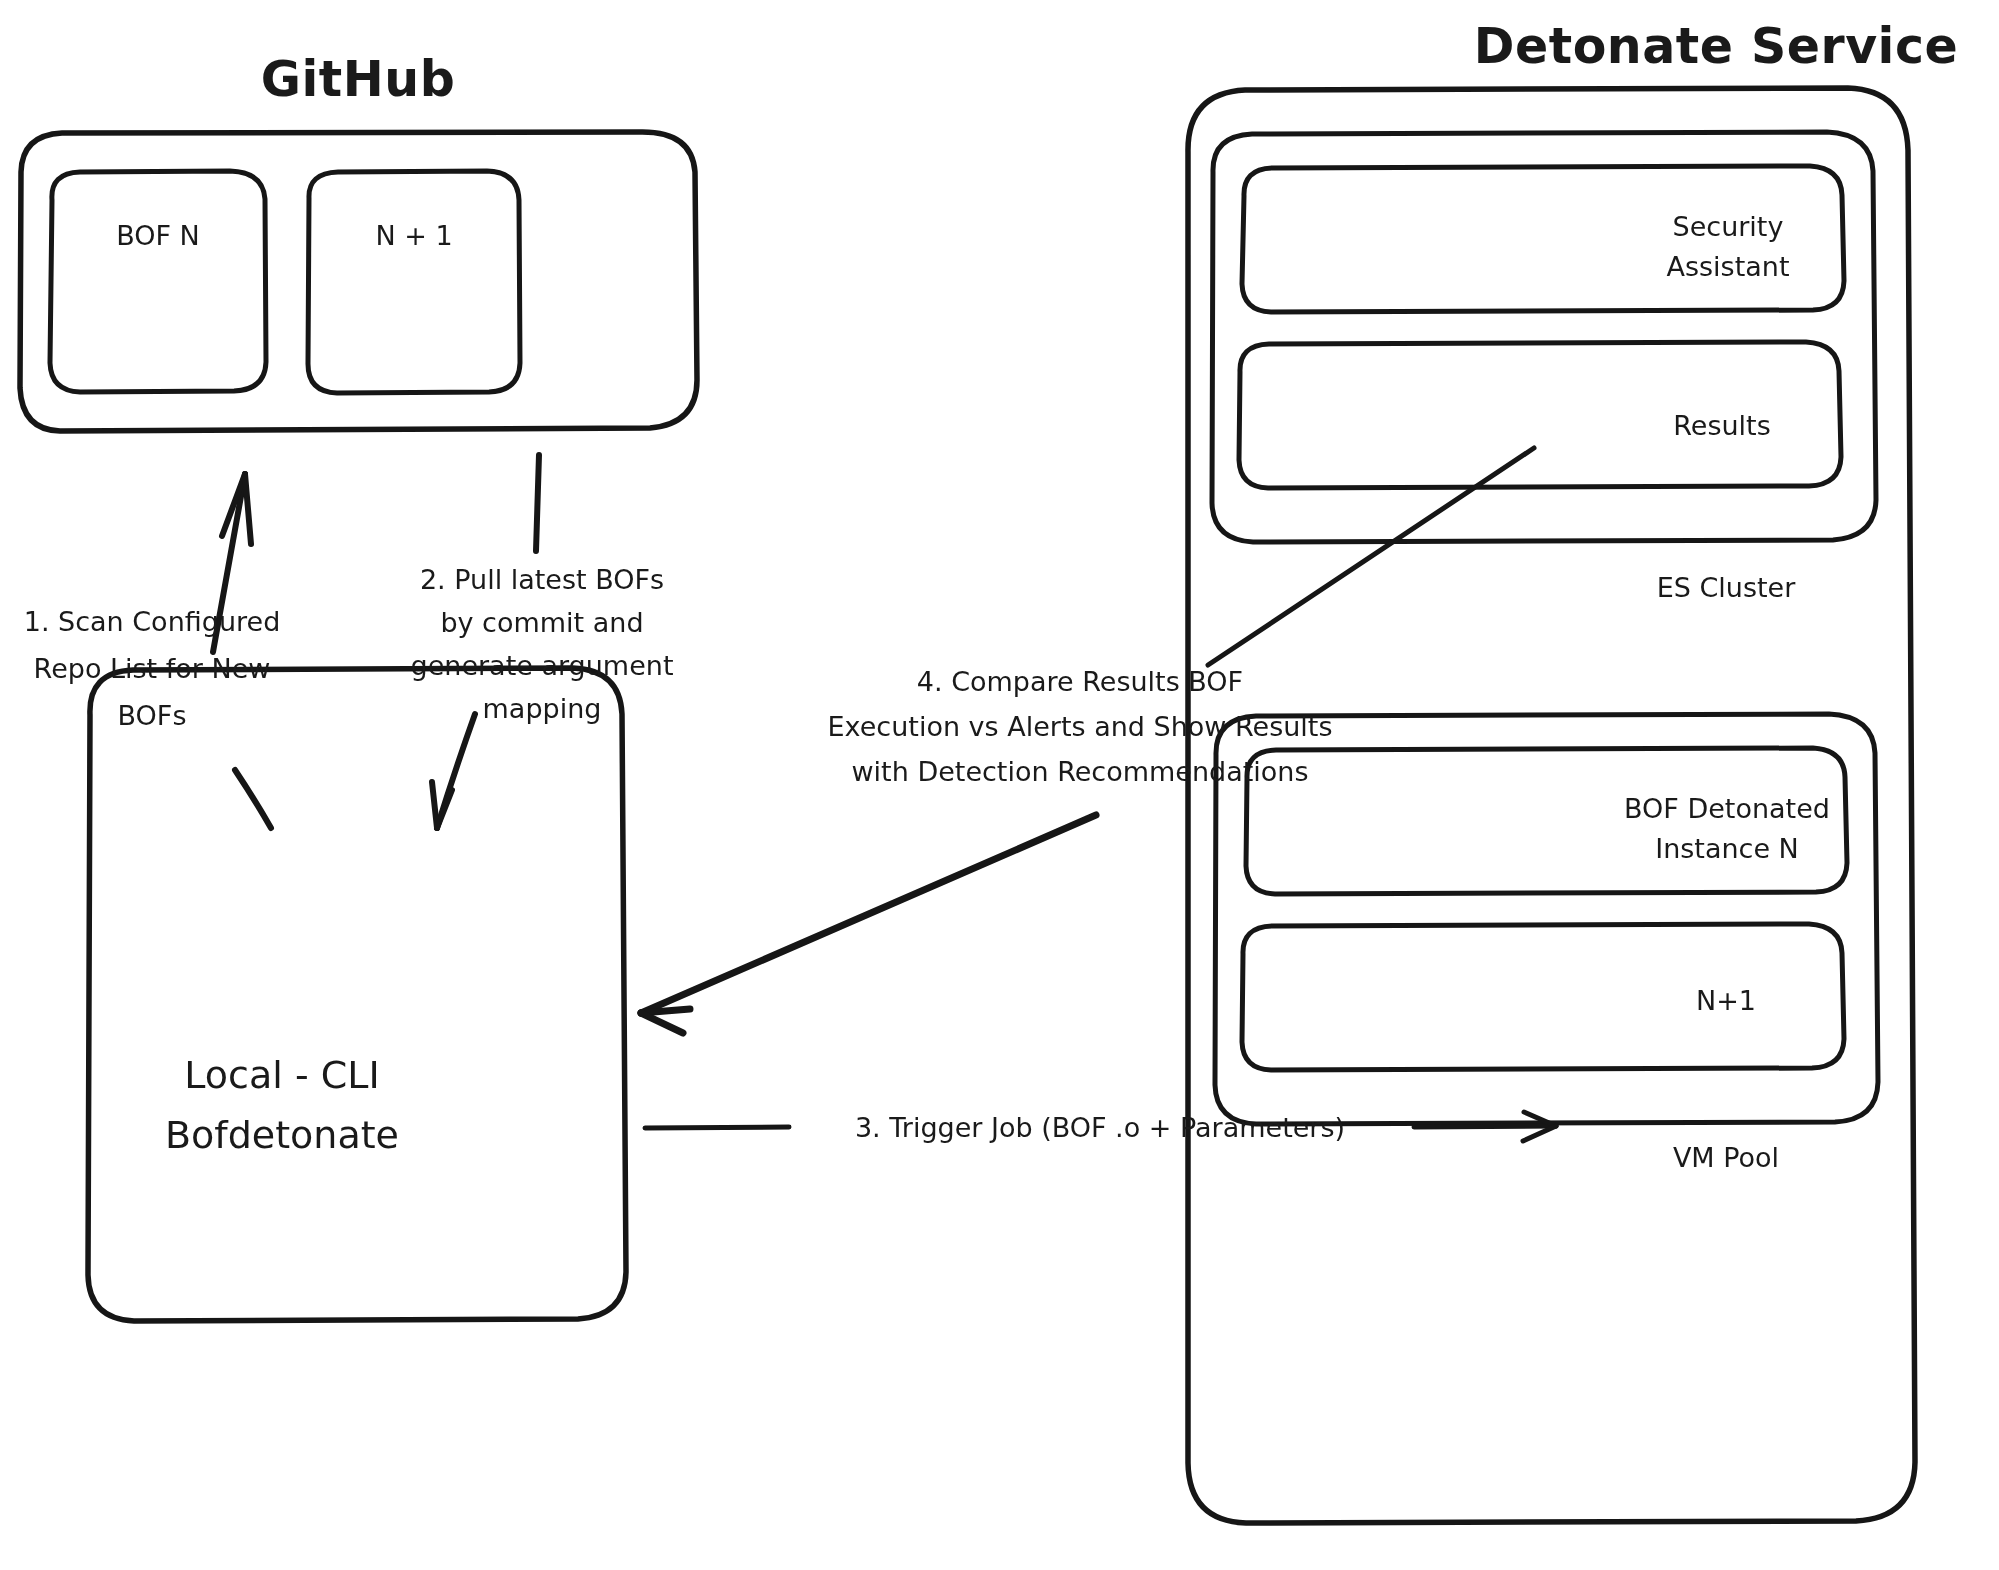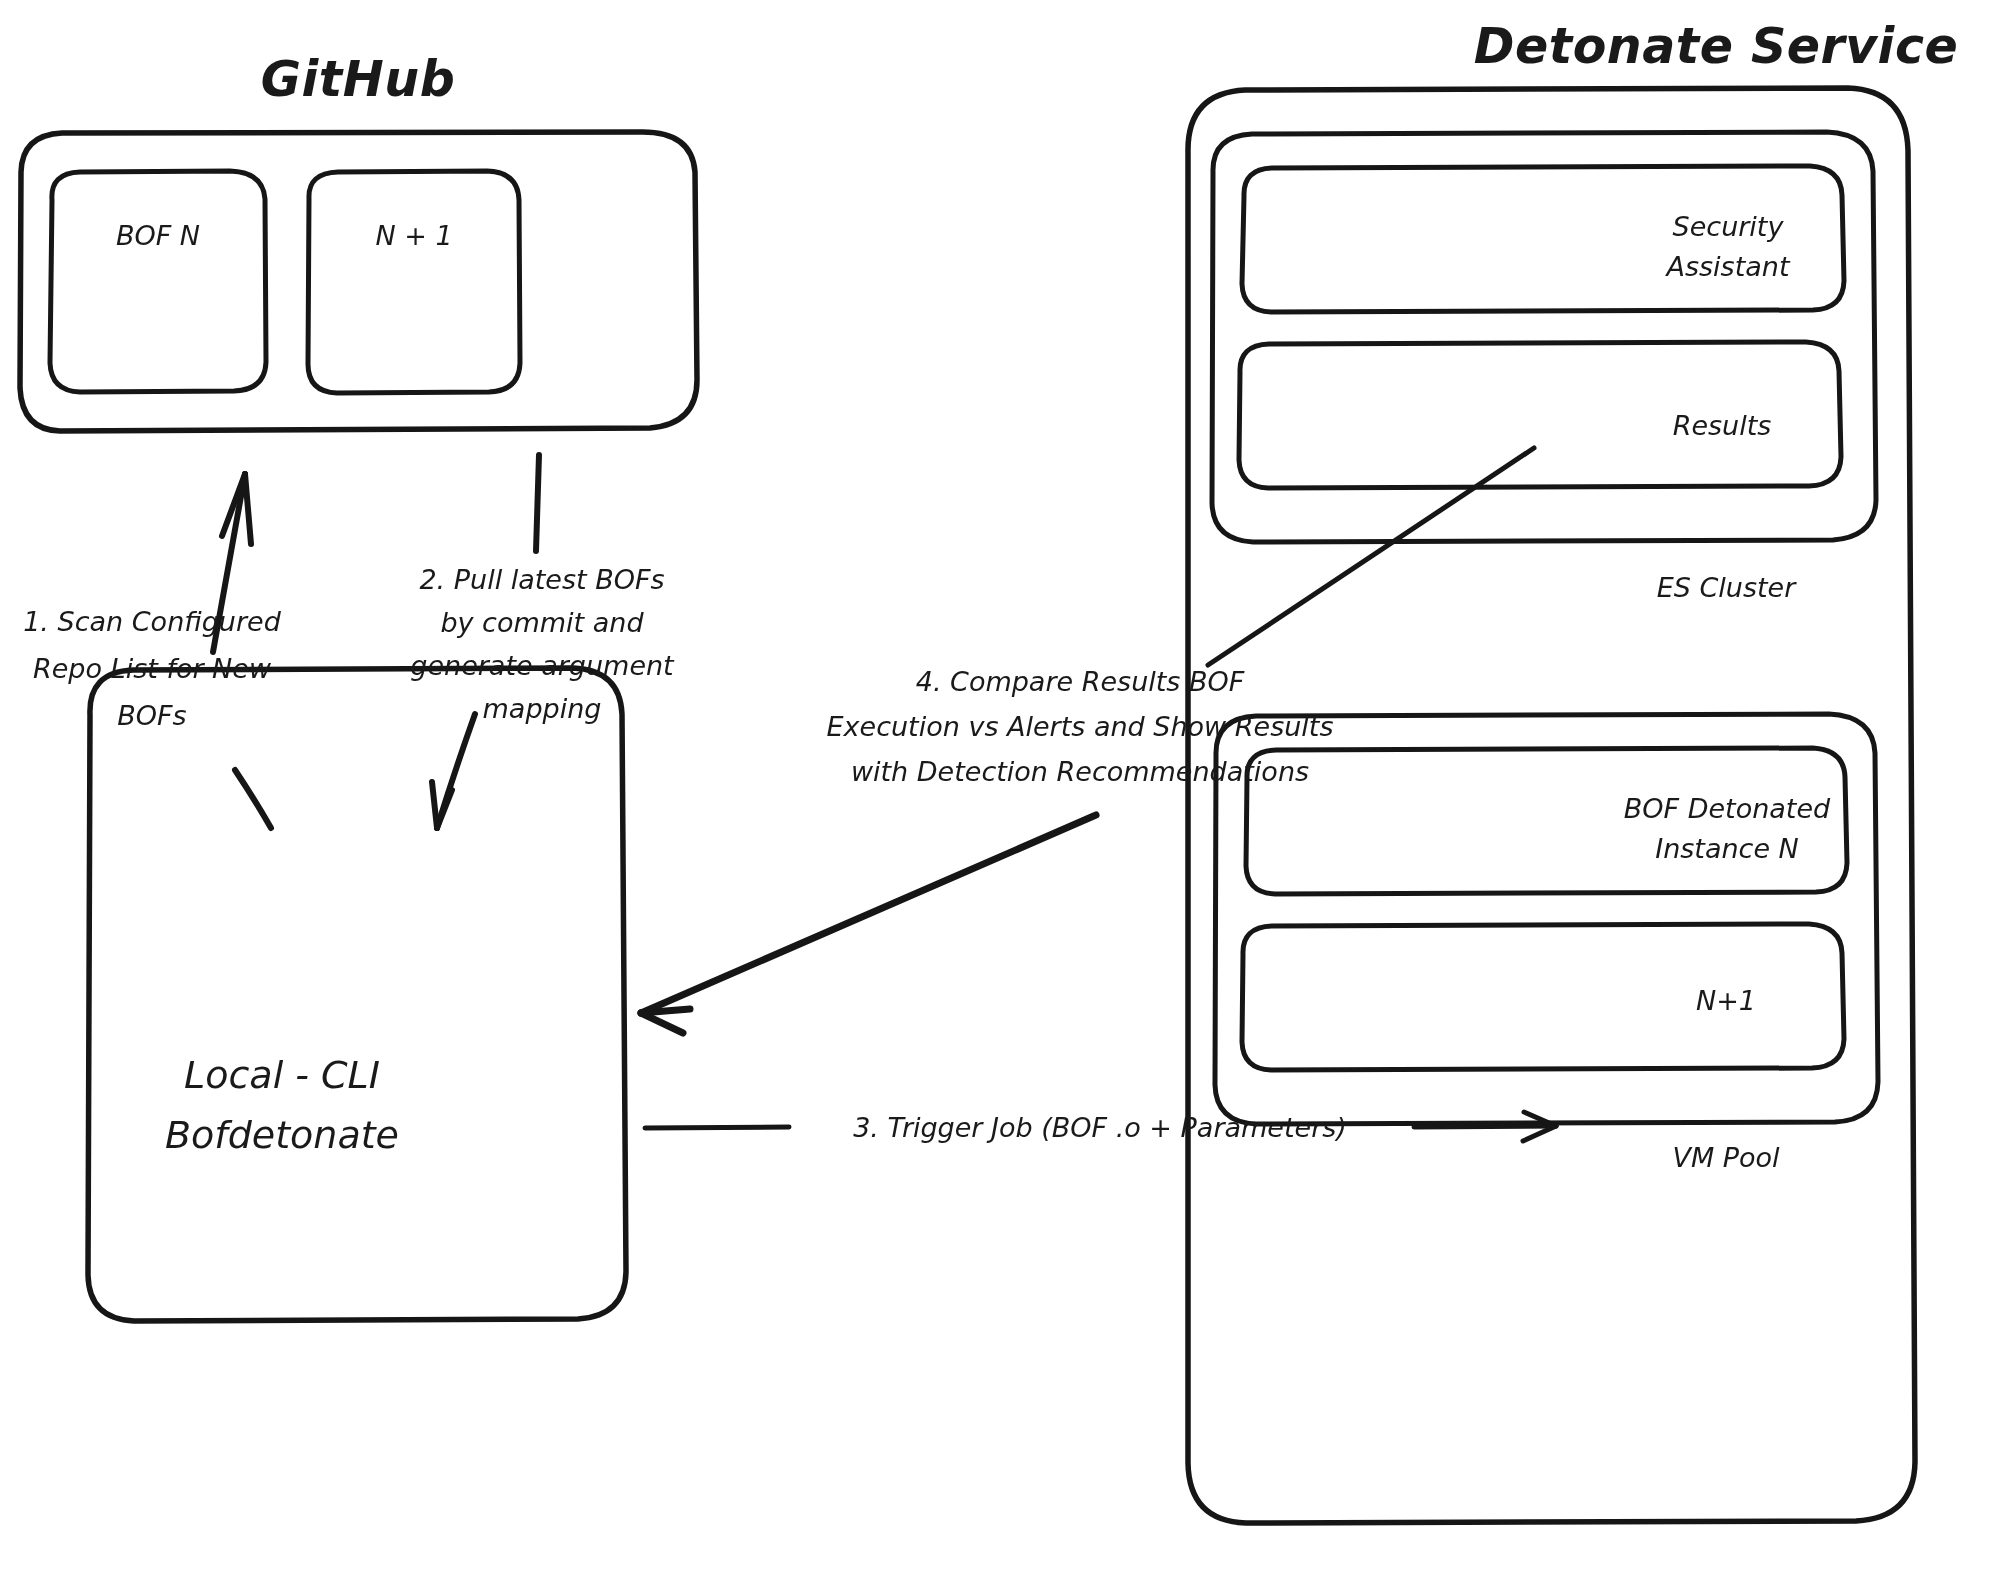--- a/index.html
+++ b/index.html
@@ -7,21 +7,20 @@
     padding: 0;
     background: #ffffff;
   }
   #canvas {
     position: relative;
     width: 1999px;
     height: 1570px;
     background: #ffffff;
     overflow: hidden;
     font-family: "DejaVu Sans", sans-serif;
-    font-style: italic;
   }
   svg#diagram {
     position: absolute;
     left: 0; top: 0;
     width: 1999px;
     height: 1570px;
   }
   .stroke {
     fill: none;
     stroke: #161616;

